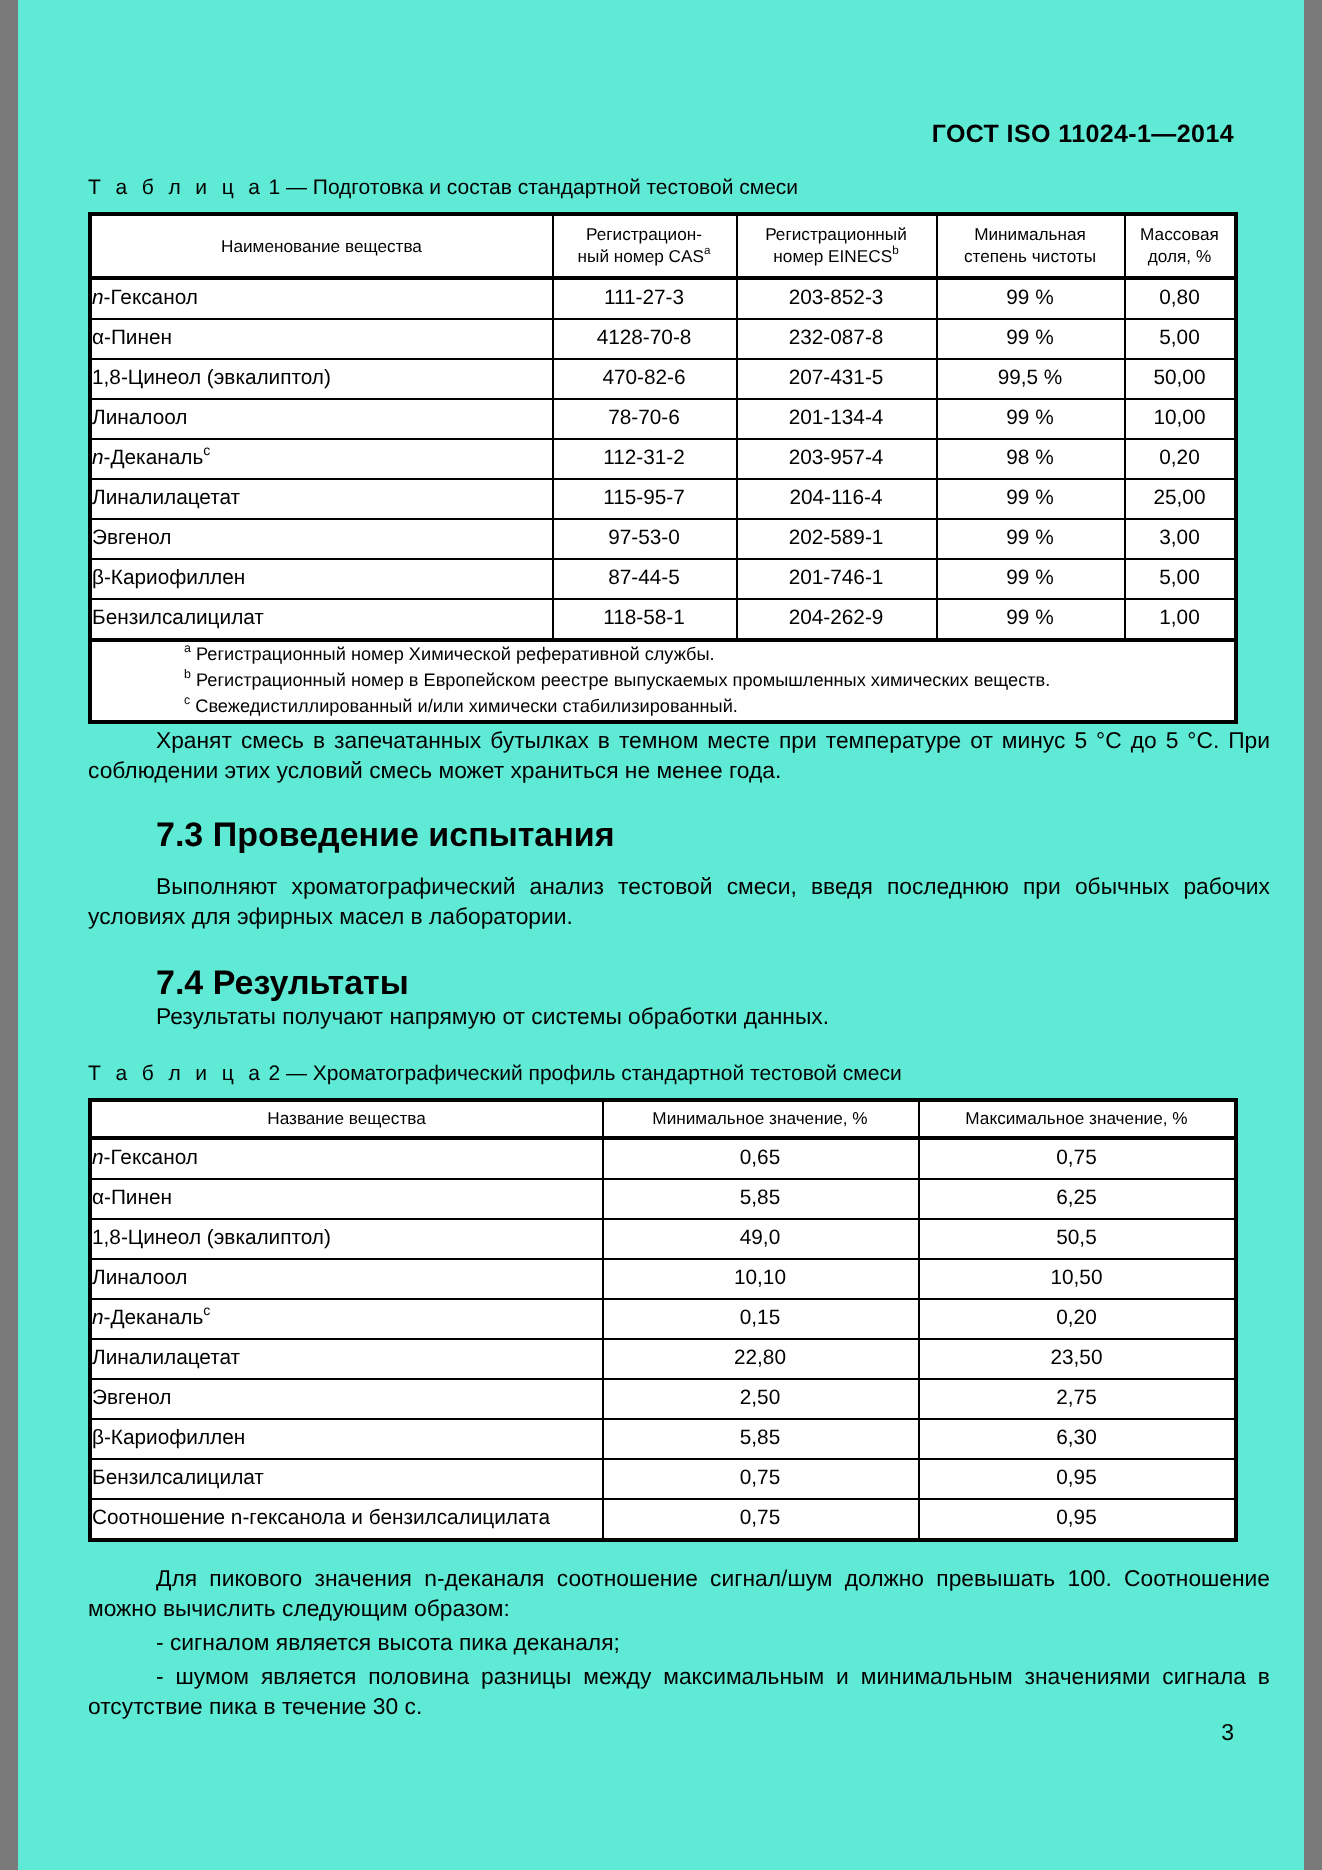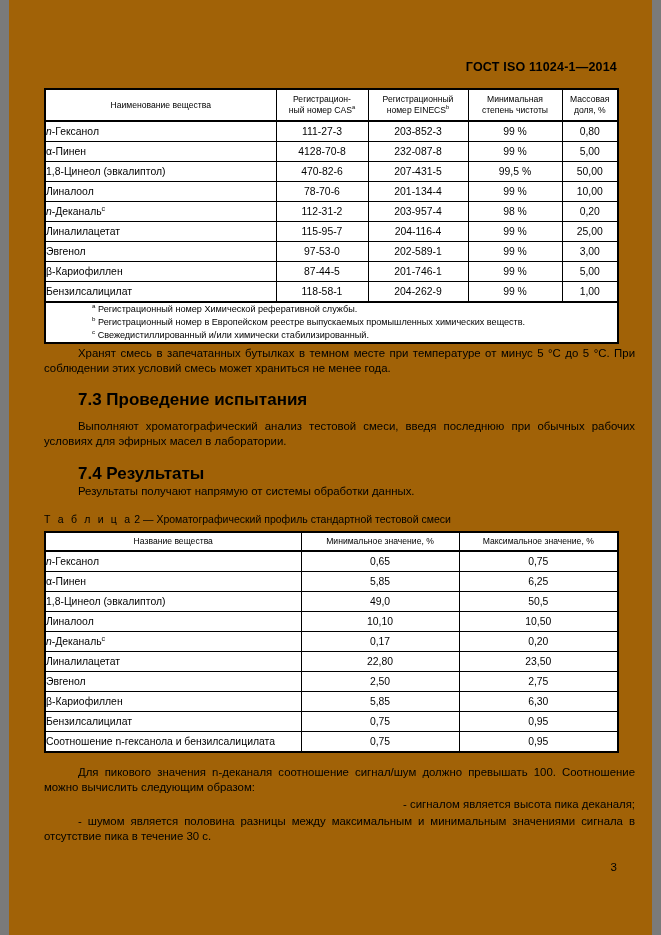--- a/index.html
+++ b/index.html
@@ -4,21 +4,21 @@
 <style>
   html, body {
     margin: 0;
     padding: 0;
     background: #7a7a7a;
   }
   .page {
     position: relative;
     width: 643px;
     height: 935px;
-    background: #a16207;
+    background: #5eead4;
     margin: 0 auto;
     font-family: "Liberation Sans", sans-serif;
     color: #000;
     overflow: hidden;
     box-sizing: border-box;
   }
   .content {
     position: absolute;
     left: 35px;
     top: 0;
@@ -129,20 +129,24 @@
 </style>
 </head>
 <body>
 
 <div class="page">
 
   <div class="doc-header">ГОСТ ISO 11024-1—2014</div>
 
   <div class="content" style="position:absolute; left:35px; top:88px;">
 
+    <p class="tbl-caption" style="margin-bottom:6px;">
+      <span class="tword">Т а б л и ц а</span><span class="tnum">1</span>
+      <span>— Подготовка и состав стандартной тестовой смеси</span>
+    </p>
 
     <table class="gost" style="width:573px;">
       <colgroup>
         <col style="width:231px">
         <col style="width:92px">
         <col style="width:100px">
         <col style="width:94px">
         <col style="width:56px">
       </colgroup>
       <thead>
@@ -284,21 +288,21 @@
           <td class="num-cell">49,0</td>
           <td class="num-cell outer-right">50,5</td>
         </tr>
         <tr>
           <td class="name-cell outer-left"><span class="ital"></span><span>Линалоол</span><sup></sup></td>
           <td class="num-cell">10,10</td>
           <td class="num-cell outer-right">10,50</td>
         </tr>
         <tr>
           <td class="name-cell outer-left"><span class="ital">n</span><span>-Деканаль</span><sup>c</sup></td>
-          <td class="num-cell">0,17</td>
+          <td class="num-cell">0,15</td>
           <td class="num-cell outer-right">0,20</td>
         </tr>
         <tr>
           <td class="name-cell outer-left"><span class="ital"></span><span>Линалилацетат</span><sup></sup></td>
           <td class="num-cell">22,80</td>
           <td class="num-cell outer-right">23,50</td>
         </tr>
         <tr>
           <td class="name-cell outer-left"><span class="ital"></span><span>Эвгенол</span><sup></sup></td>
           <td class="num-cell">2,50</td>
@@ -316,20 +320,20 @@
         </tr>
         <tr>
           <td class="name-cell outer-left outer-bottom"><span class="ital"></span><span>Соотношение n-гексанола и бензилсалицилата</span><sup></sup></td>
           <td class="num-cell outer-bottom">0,75</td>
           <td class="num-cell outer-right outer-bottom">0,95</td>
         </tr>
       </tbody>
     </table>
 
     <p class="body indent" style="margin-top:12px;">Для пикового значения n-деканаля соотношение сигнал/шум должно превышать 100. Соотношение можно вычислить следующим образом:</p>
-    <p class="body dash" style="margin-top:2px;text-align:right;">- сигналом является высота пика деканаля;</p>
+    <p class="body dash" style="margin-top:2px;">- сигналом является высота пика деканаля;</p>
     <p class="body indent" style="margin-top:2px;">- шумом является половина разницы между максимальным и минимальным значениями сигнала в отсутствие пика в течение 30 с.</p>
 
   </div>
 
   <div class="page-num">3</div>
 
 </div>
 
 </body></html>

